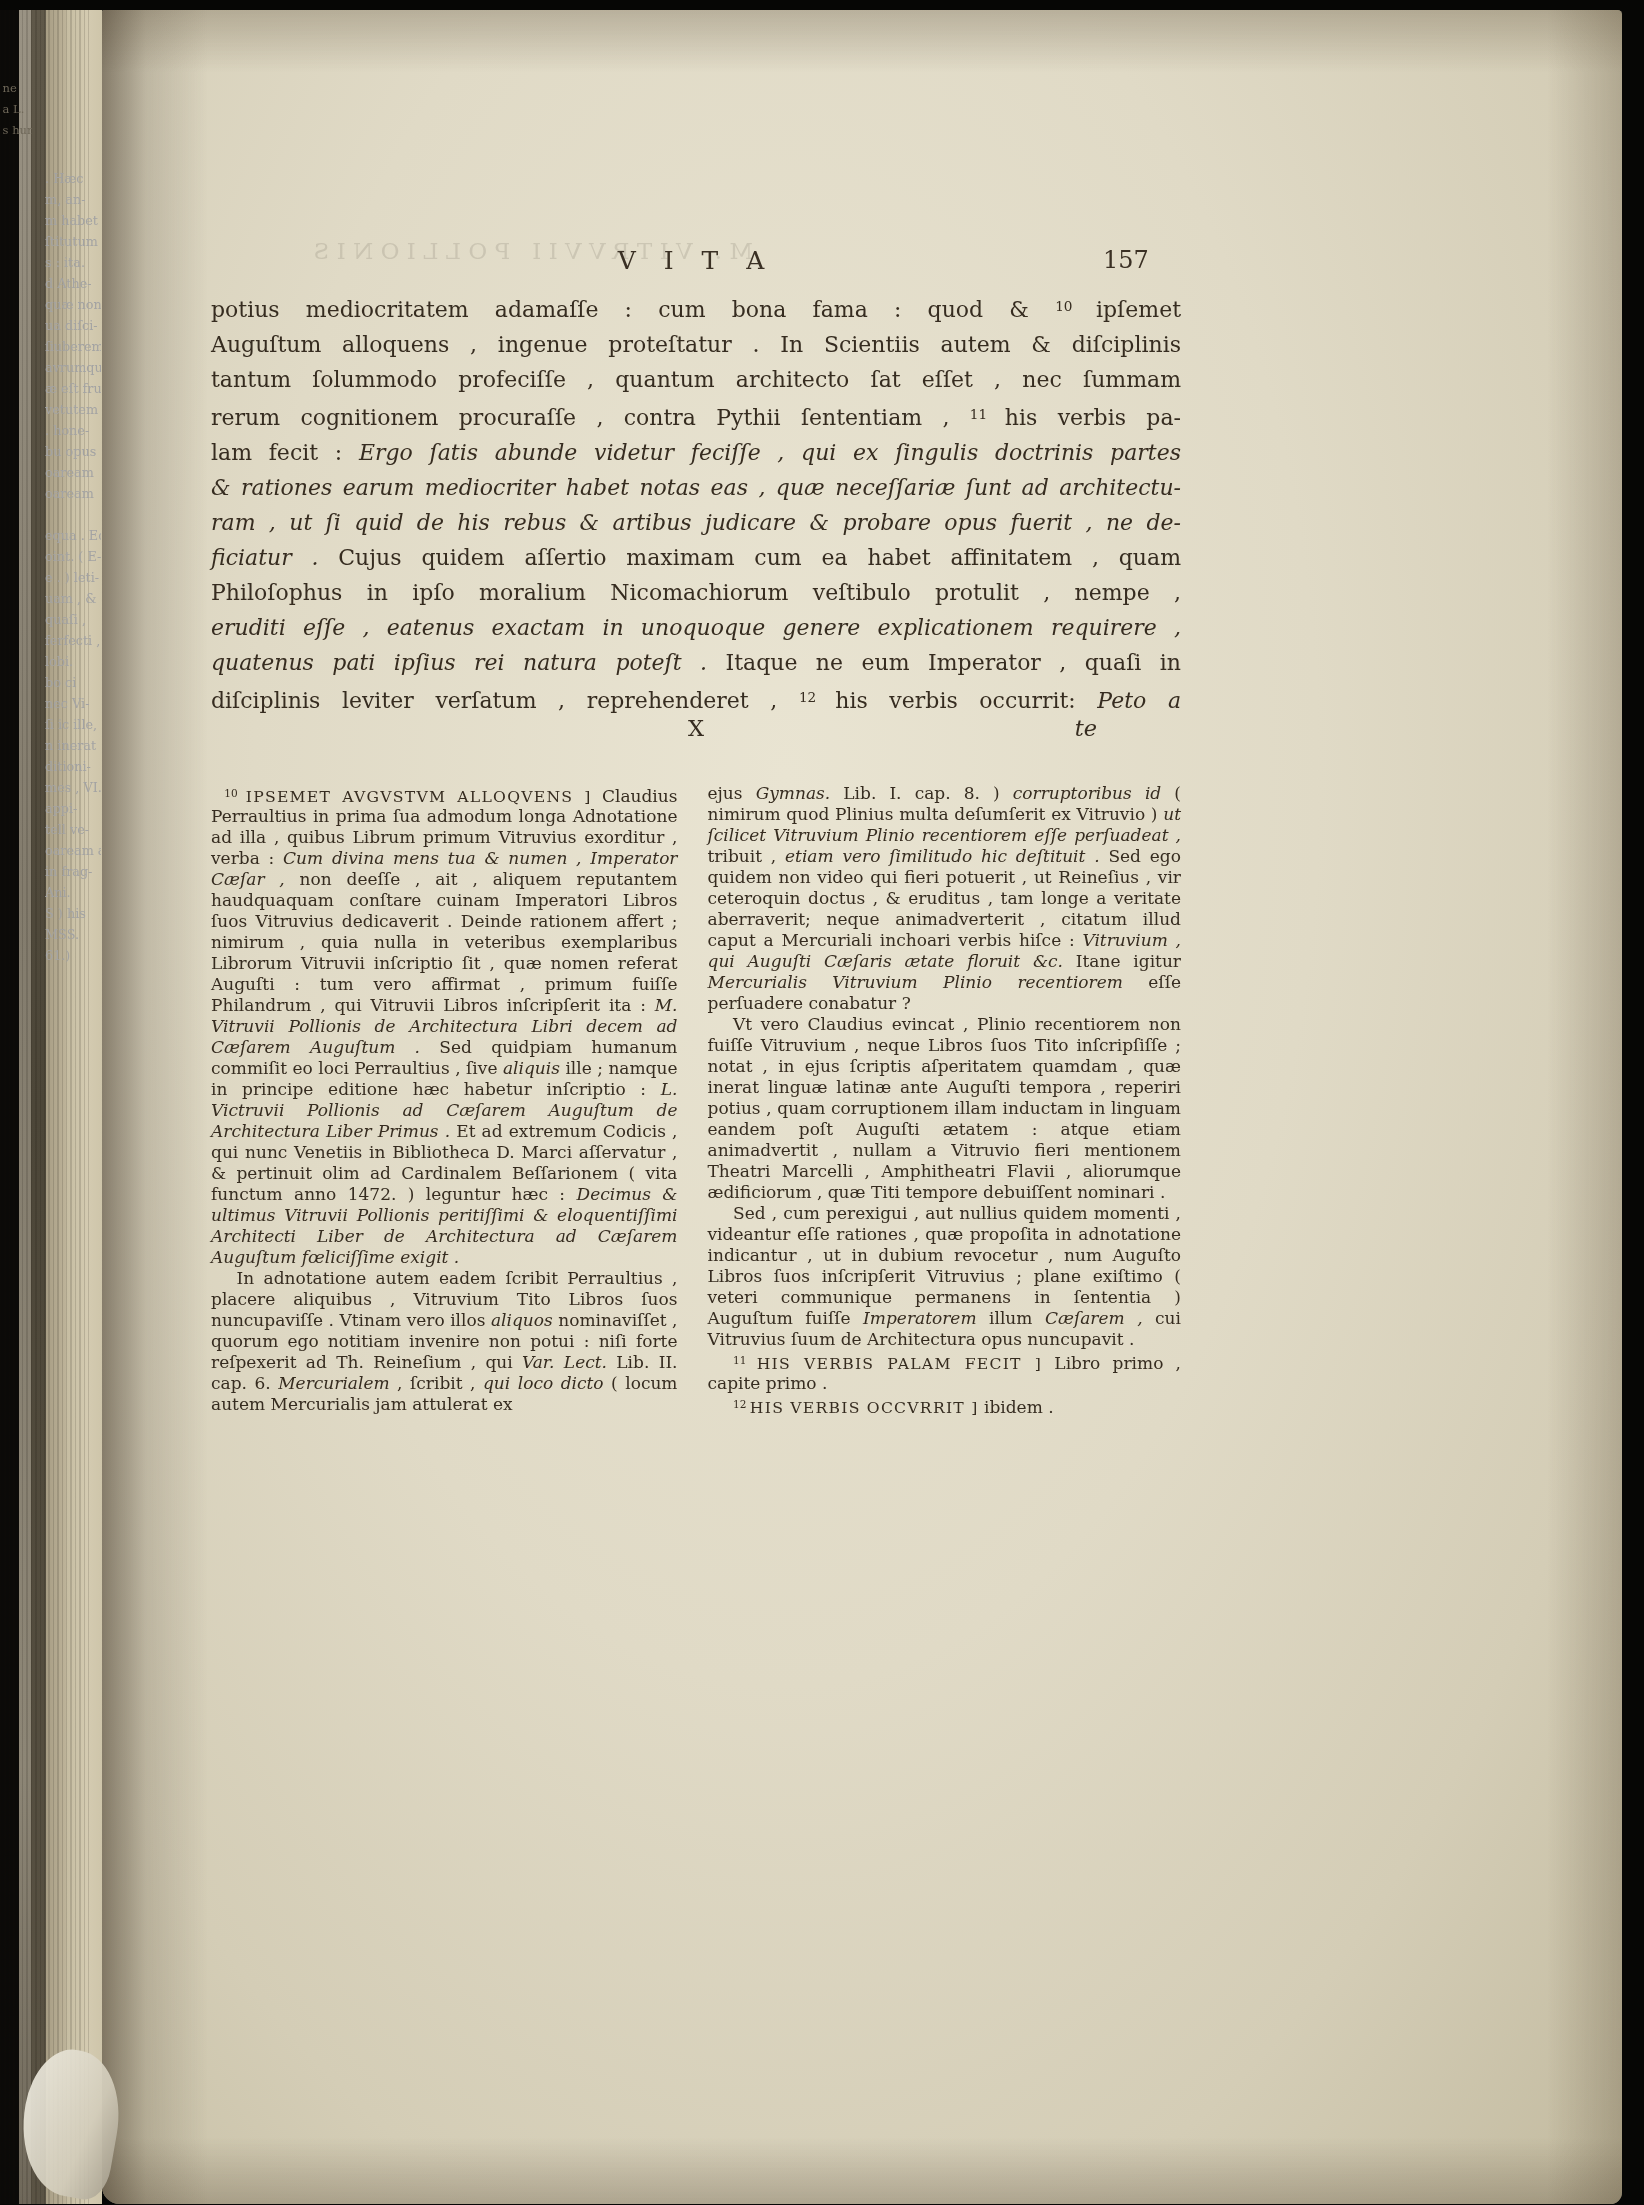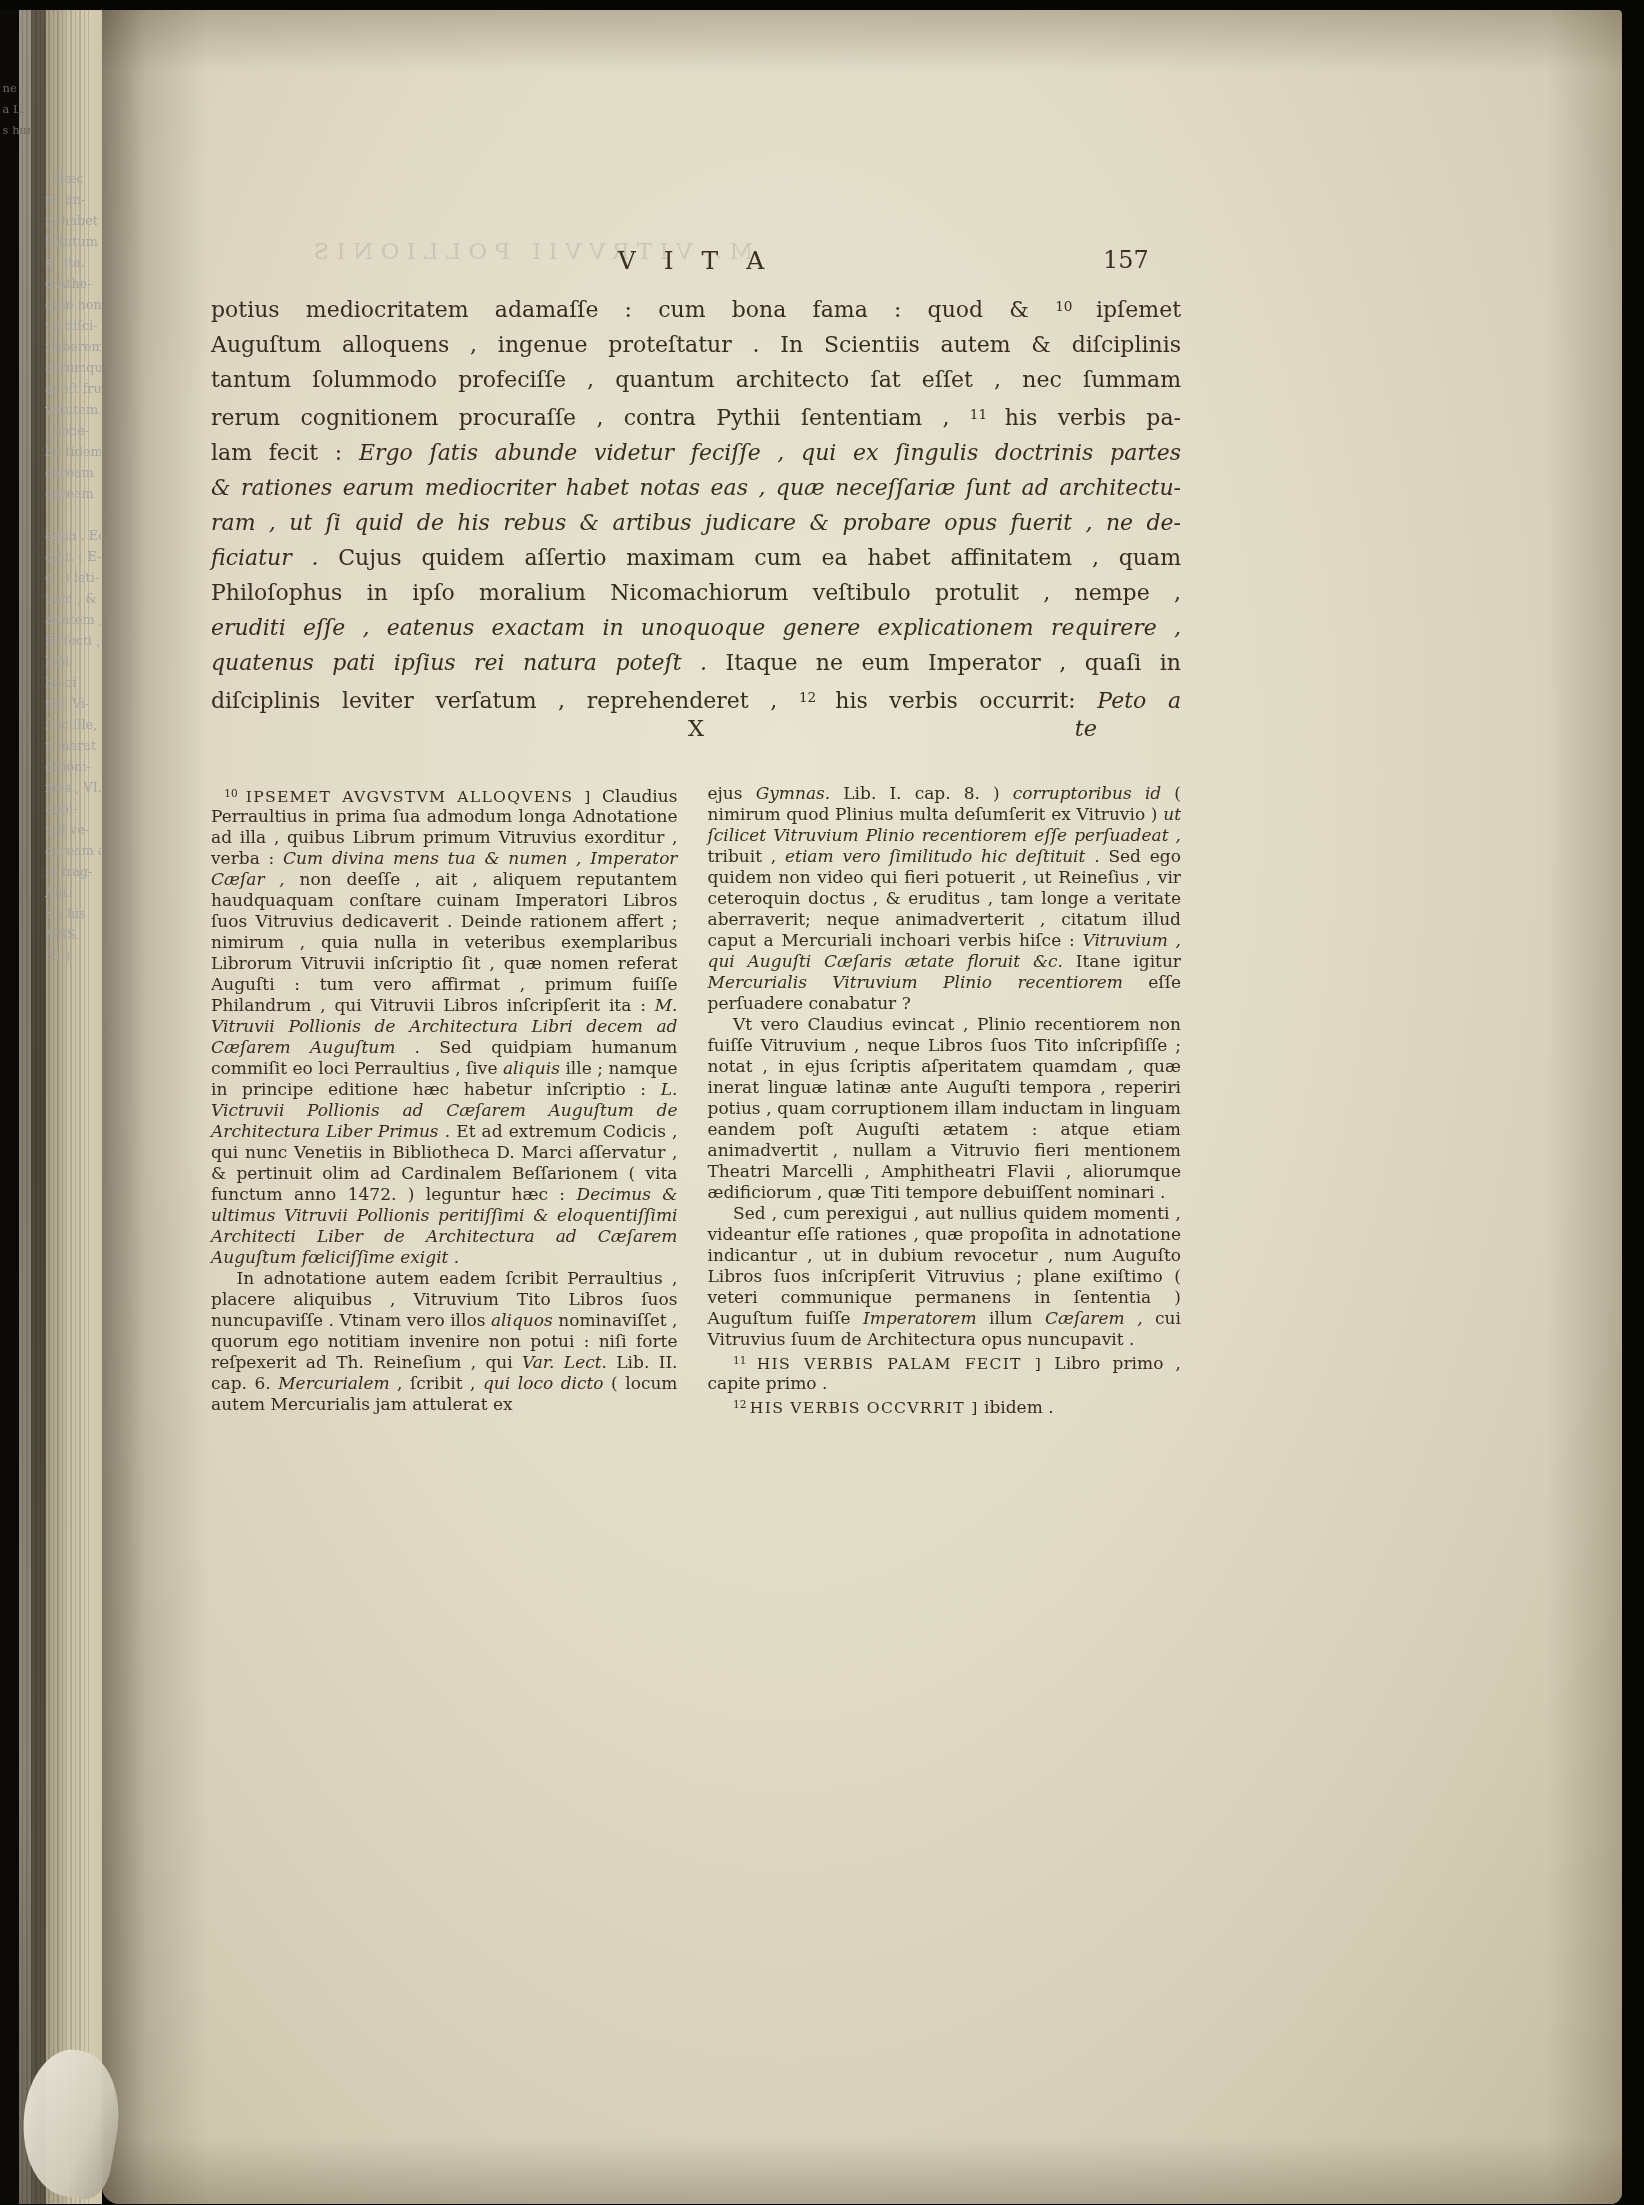--- a/index.html
+++ b/index.html
@@ -104,29 +104,29 @@
         <div class="frag">ſtitutum</div>
         <div class="frag">s : ita.</div>
         <div class="frag">d Athe-</div>
         <div class="frag">quæ non</div>
         <div class="frag">ua diſci-</div>
         <div class="frag">ſiuberem</div>
         <div class="frag">avrumque</div>
         <div class="frag">æ eſt fru-</div>
         <div class="frag">vetutem</div>
         <div class="frag">. hone-</div>
-        <div class="frag">bu tidem</div>
+        <div class="frag">bu opus</div>
         <div class="frag">oaream</div>
         <div class="frag">oaream</div>
         <div class="frag">&nbsp;</div>
         <div class="frag">equa . Ec</div>
         <div class="frag">oint. ( E-</div>
         <div class="frag">e . ) leti-</div>
         <div class="frag">uam , &amp;</div>
-        <div class="frag">ætatem ,</div>
+        <div class="frag">quaſi ,</div>
         <div class="frag">ferfecti ,</div>
         <div class="frag">lobi.</div>
         <div class="frag">bo ci</div>
         <div class="frag">nec Vi-</div>
         <div class="frag">ſi ic ille,</div>
         <div class="frag">n inerat</div>
         <div class="frag">ditioni-</div>
         <div class="frag">mes , VI.</div>
         <div class="frag">appi-</div>
         <div class="frag">tell ve-</div>

